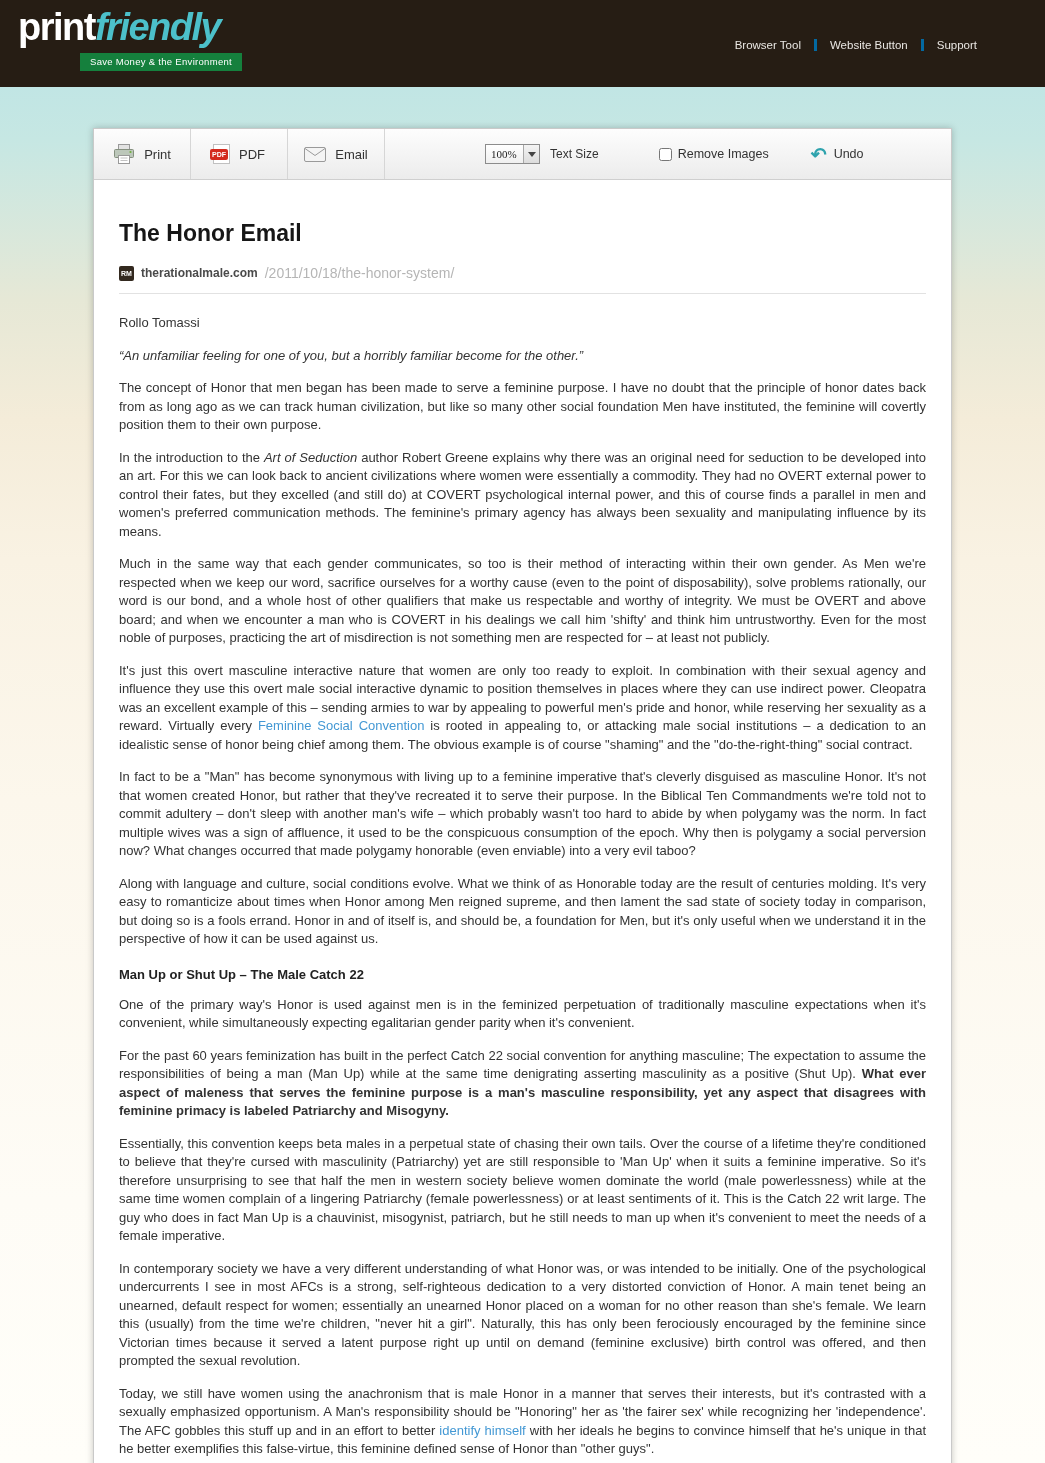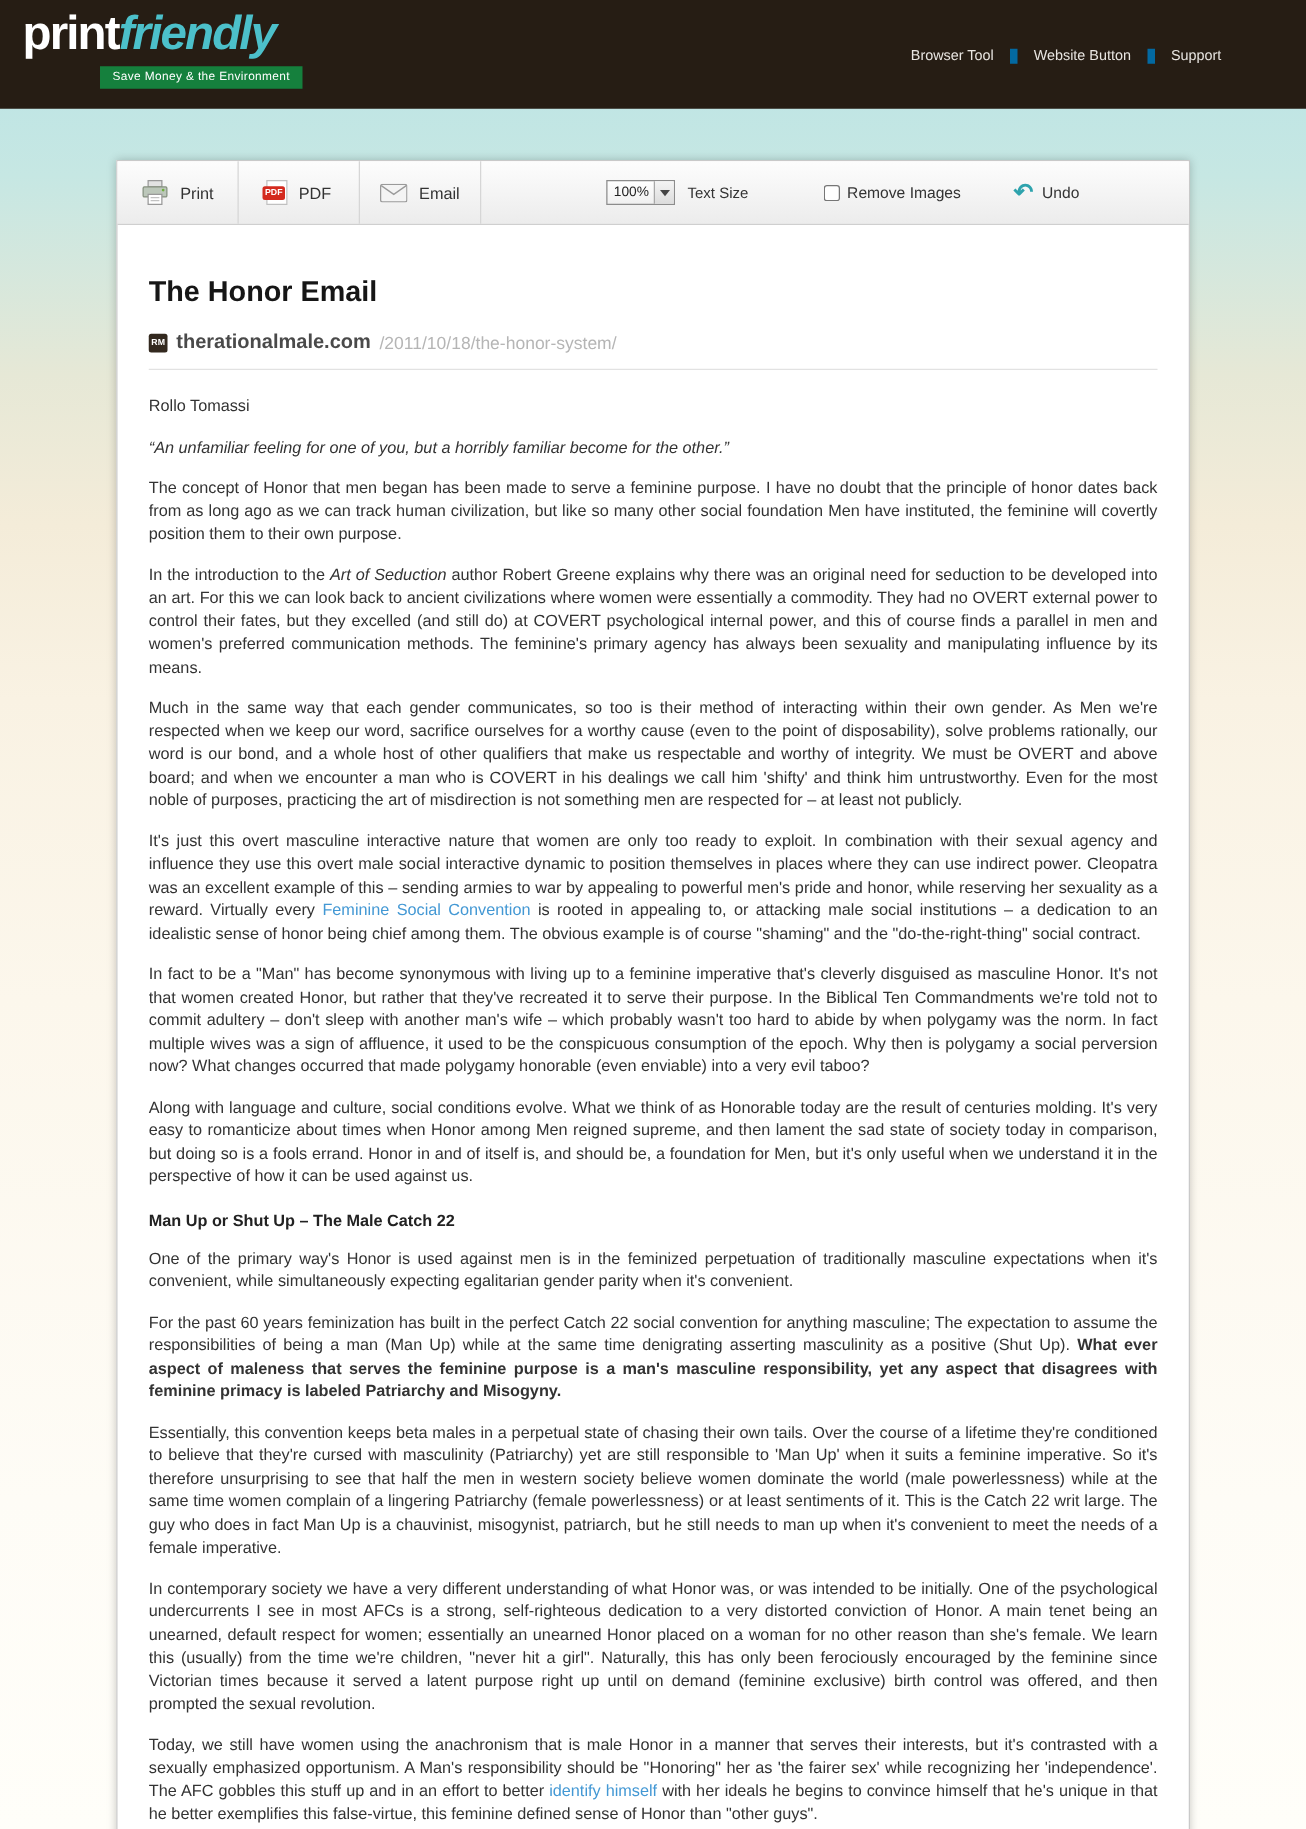--- a/index.html
+++ b/index.html
@@ -23,21 +23,21 @@
   .lp { color: #ffffff; }
   .lf { color: #4cc0ca; font-style: italic; }
   .tagline {
     margin-left: 62px; margin-top: 4px; width: fit-content;
     background: #15803d; color: #ffffff;
     font-size: 9.5px; letter-spacing: 0.3px;
     padding: 3px 10px 4px 10px;
   }
   .topnav { position: absolute; right: 55px; top: 39px; font-size: 11.5px; }
   .topnav a { color: #e9e6e2; text-decoration: none; padding: 0 13px; }
-  .topnav a + a { border-left: 6px solid #0369a1; }
+  .topnav a + a { border-left: 3px solid #0369a1; }
 
   
   .content-wrap { padding-bottom: 16px; }
   .card {
     width: 859px;
     margin: 41px auto 0 auto;
     background: #ffffff;
     border: 1px solid #c9c9c9;
     box-shadow: 0 0 7px rgba(0,0,0,0.22);
   }
@@ -68,21 +68,21 @@
     padding: 2px 2px; border-radius: 2px;
   }
   .tb-right { display: flex; align-items: center; margin-left: 100px; }
   .sizegroup, .checkgroup, .undogroup { display: flex; align-items: center; }
   .select {
     width: 55px; height: 20px;
     border: 1px solid #8c8c8c; background: linear-gradient(#ffffff, #f0f0f0);
     display: flex; align-items: center; justify-content: space-between;
     font-size: 11px; color: #222; cursor: pointer;
   }
-  .select-val { padding-left: 5px; }
+  .select-val { padding-left: 5px; font-family: Liberation Serif, serif; }
   .select-arrow {
     width: 16px; height: 100%;
     border-left: 1px solid #a8a8a8;
     background: linear-gradient(#f4f4f4, #dcdcdc);
     display: flex; align-items: center; justify-content: center;
   }
   .select-arrow::after {
     content: ""; width: 0; height: 0;
     border-left: 4px solid transparent; border-right: 4px solid transparent;
     border-top: 5px solid #444;
@@ -102,21 +102,21 @@
     display: flex; align-items: center; gap: 7px;
     padding-bottom: 12px; border-bottom: 1px solid #e2e2e2;
     margin-bottom: 20px;
   }
   .favicon {
     width: 15px; height: 15px; background: #33291f; color: #fff;
     font-size: 7px; font-weight: bold;
     display: inline-flex; align-items: center; justify-content: center;
     border-radius: 2px; flex: 0 0 auto;
   }
-  .domain { font-weight: bold; font-size: 16px; color: #4a4a4a; }
+  .domain { font-weight: bold; font-size: 12px; color: #4a4a4a; }
   .path { font-size: 14px; color: #b5b5b5; }
   .para { font-size: 13px; line-height: 18.5px; text-align: justify; margin: 14px 0; }
   .subheading { font-size: 13px; font-weight: bold; color: #222; margin: 18px 0 14px 0; }
   .para em { font-style: italic; }
   .para strong { font-weight: bold; }
   .body-link { color: #4398d4; text-decoration: none; }
 </style>
 </head>
 <body>
 

